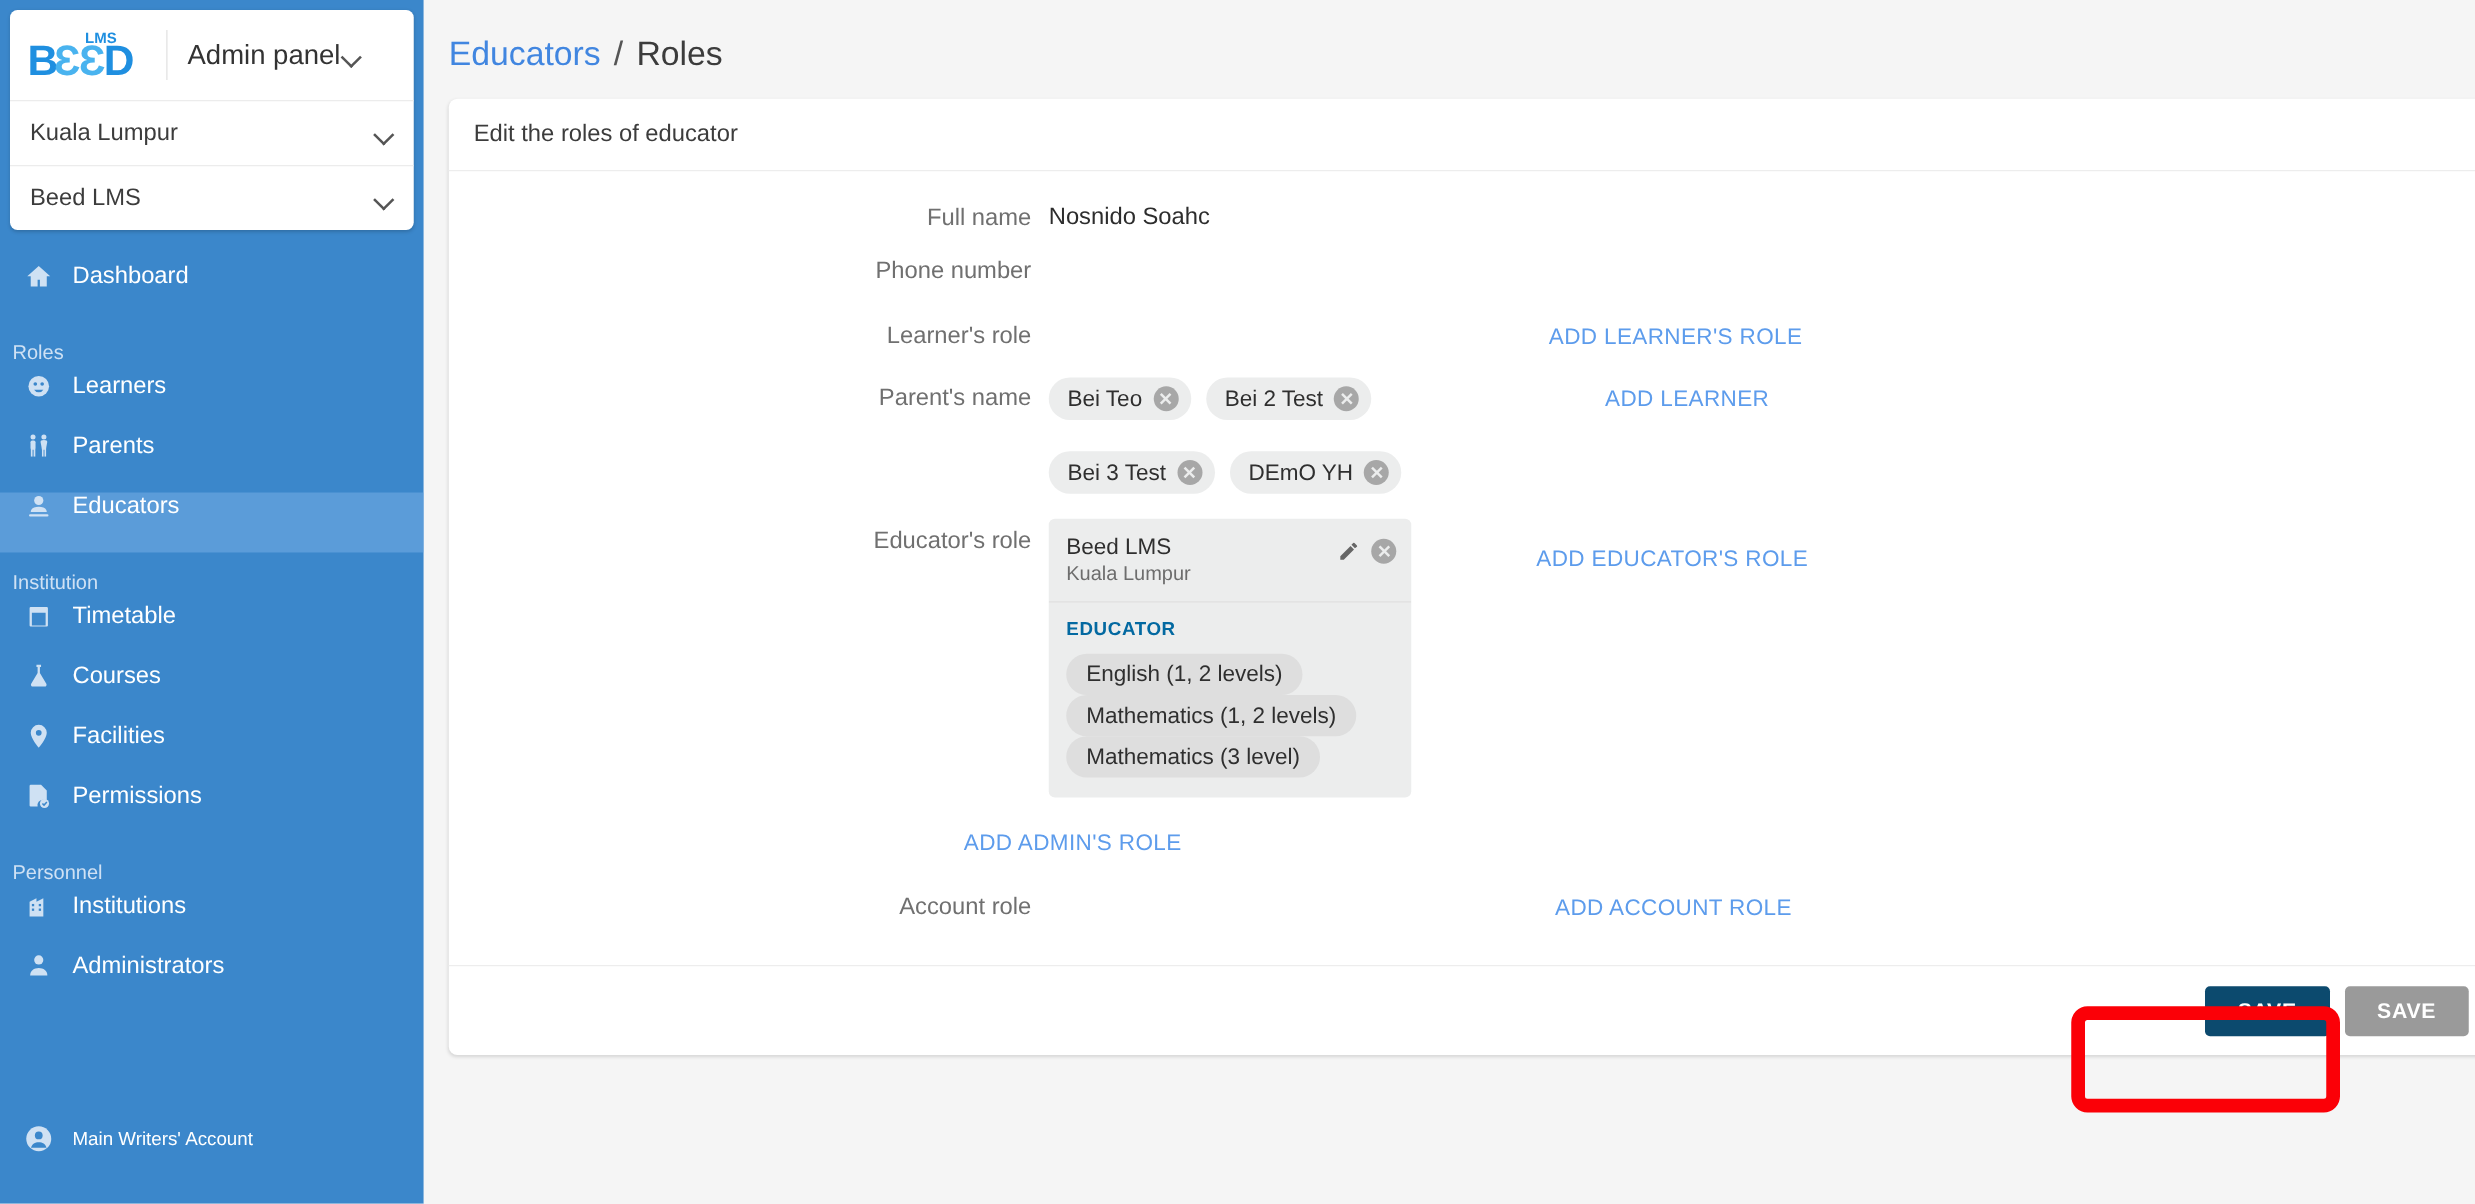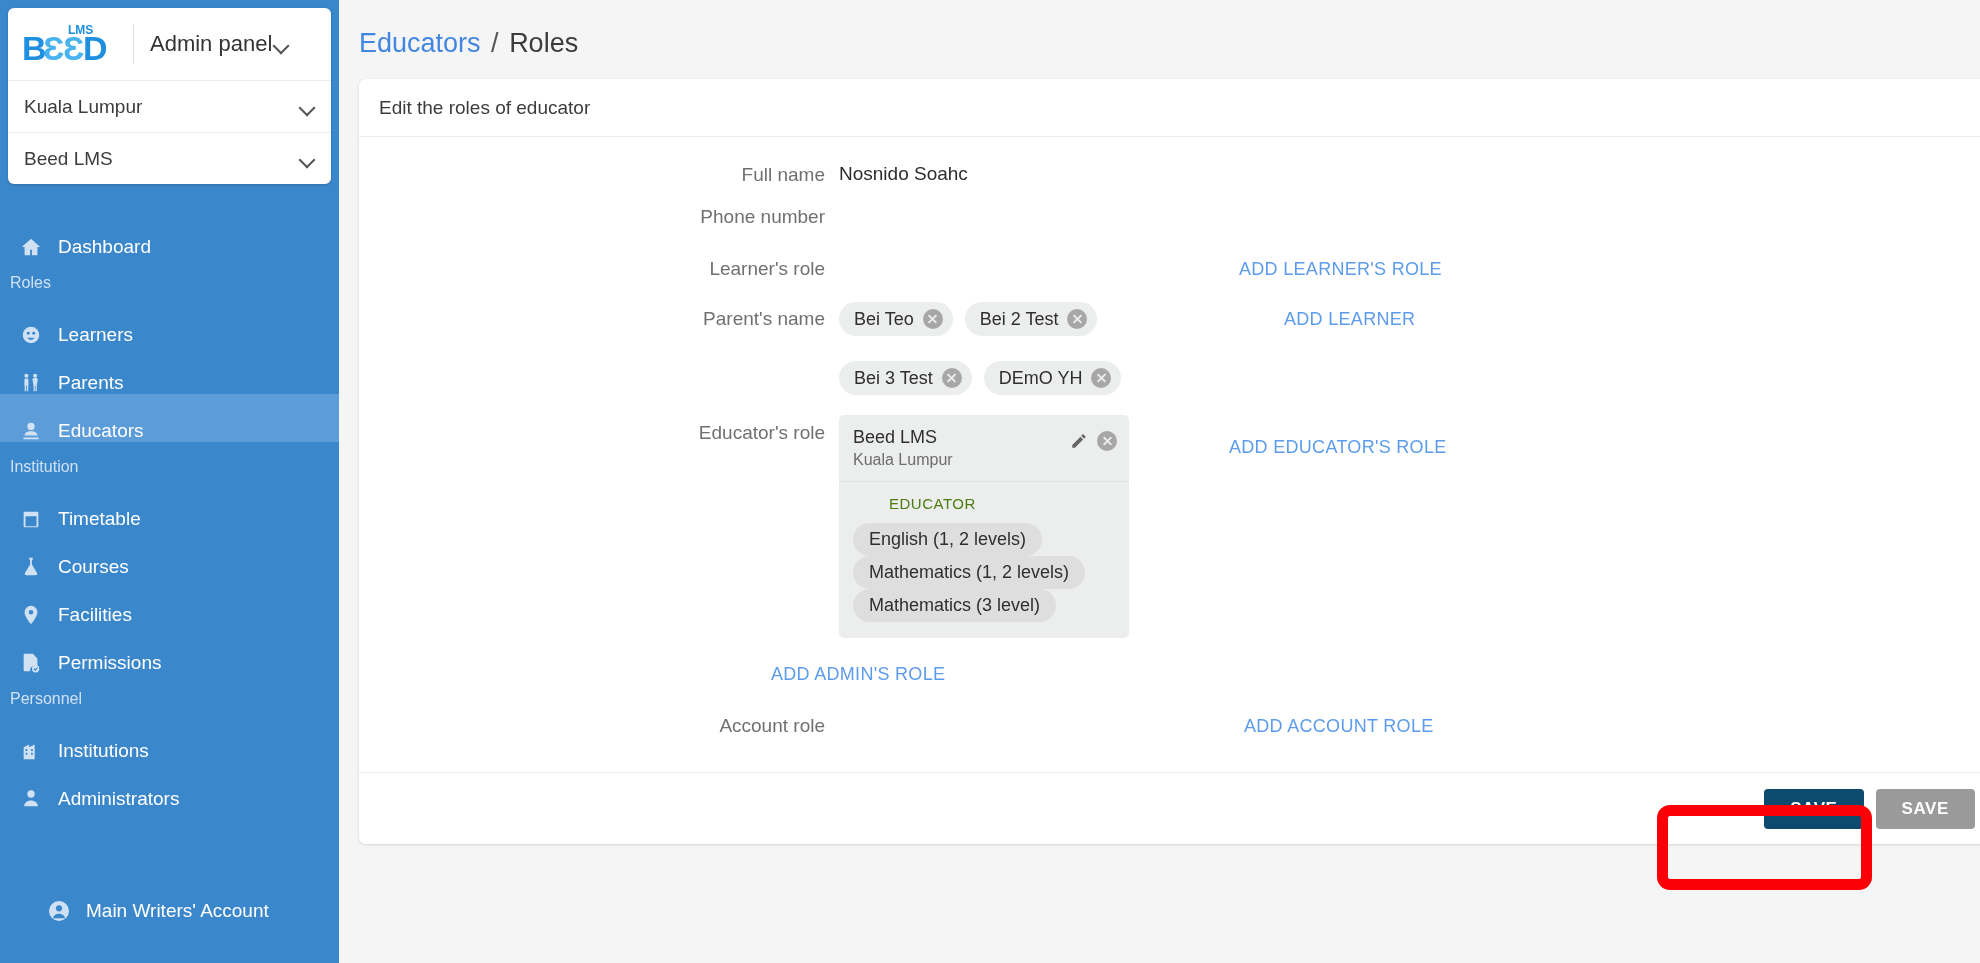--- a/index.html
+++ b/index.html
@@ -53,41 +53,41 @@
   .sel-row {
     display: flex; align-items: center; justify-content: space-between;
     height: 52px; padding: 0 16px 0 16px;
     border-top: 1px solid #ececec;
     font-size: 19px; color: #3c3c3c; cursor: pointer;
   }
   .sel-row:first-child { border-top: 1px solid #ececec; }
 
   .nav { margin-top: 26px; }
   .nav-item {
-    display: flex; align-items: flex-end;
+    display: flex; align-items: flex-start;
     height: 48px; padding-left: 14px;
     font-size: 19px; color: #ffffff; cursor: pointer;
   }
   .nav-item.active { background: #5b9cd9; }
   .nav-icon {
     width: 34px; flex: 0 0 34px;
     display: flex; align-items: center; justify-content: center;
     margin-right: 10px;
     opacity: .92;
   }
   .nav-icon svg { display: block; fill: #dce9f7; }
   .nav-section {
     font-size: 16px; color: #cfe1f4;
     padding: 16px 0 6px 10px;
   }
   .footer-item {
     position: absolute; left: 0; bottom: 28px;
     display: flex; align-items: center;
     height: 48px; padding-left: 14px; width: 100%;
-    font-size: 19px; color: #fff; cursor: pointer; margin-left: 28px;
+    font-size: 15px; color: #fff; cursor: pointer;
   }
 
   
   .main {
     flex: 1 1 auto; height: 963px;
     background: #f5f5f5; position: relative;
     padding: 0 20px 0 20px;
   }
   .breadcrumb {
     padding: 28px 0 20px 0;
@@ -158,22 +158,22 @@
     border-bottom: 1px solid #e0e0e0;
   }
   .ecard-txt { flex: 1 1 auto; }
   .ecard-title { font-size: 18px; color: #2f2f2f; margin-bottom: 3px; }
   .ecard-sub { font-size: 16px; color: #6d6d6d; }
   .ecard-acts { display: flex; align-items: center; gap: 9px; padding-top: 4px; }
   .pencil { width: 18px; height: 18px; cursor: pointer; }
   .pencil svg { display:block; fill:#666; }
   .ecard-sec { padding: 13px 14px 16px 14px; }
   .ecard-sec-title {
-    font-size: 15px; color: #4d7c0f; letter-spacing: .5px;
-    margin-bottom: 11px; font-weight: normal; margin-left: 36px;
+    font-size: 15px; color: #0369a1; letter-spacing: .5px;
+    margin-bottom: 11px; font-weight: bold;
   }
   .sub-chip {
     display: inline-flex; align-items: center;
     background: #dedede; border-radius: 17px;
     height: 33px; padding: 0 16px; margin-bottom: 9px;
     font-size: 18px; color: #2f2f2f; cursor: pointer;
   }
   .sub-chip:last-child { margin-bottom: 0; }
 
   

